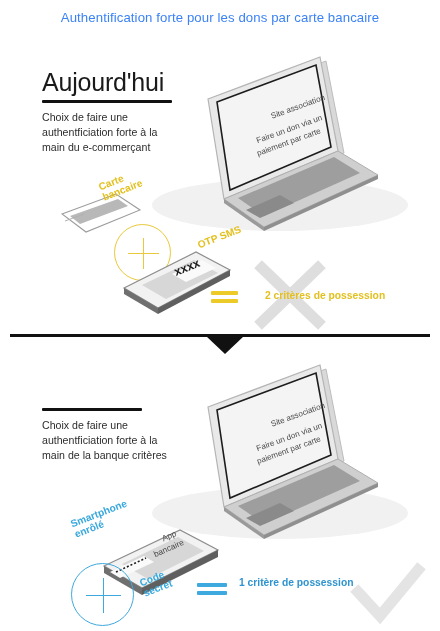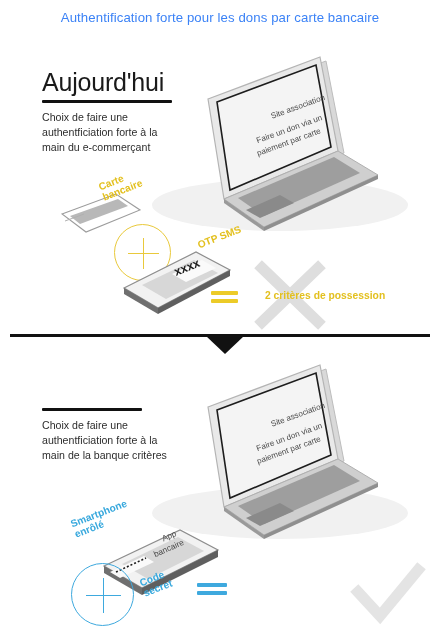--- a/index.html
+++ b/index.html
@@ -206,15 +206,16 @@
 
   <svg class="abs" style="left:352px;top:564px;" width="72" height="62">
     <path d="M6 28 L28 52 L66 6" stroke="#e4e4e4" stroke-width="11" fill="none" stroke-linecap="square"></path>
   </svg>
 
   <div class="abs eq eq-b" style="left:197px;top:583px;width:30px;">
     <span></span>
       <span></span>
   </div>
   <div class="abs res res-b" style="left:239px;top:576px;width:190px;">
+    <div>1 critère de possession</div>
   </div>
 
 </div>
 
 </body></html>

